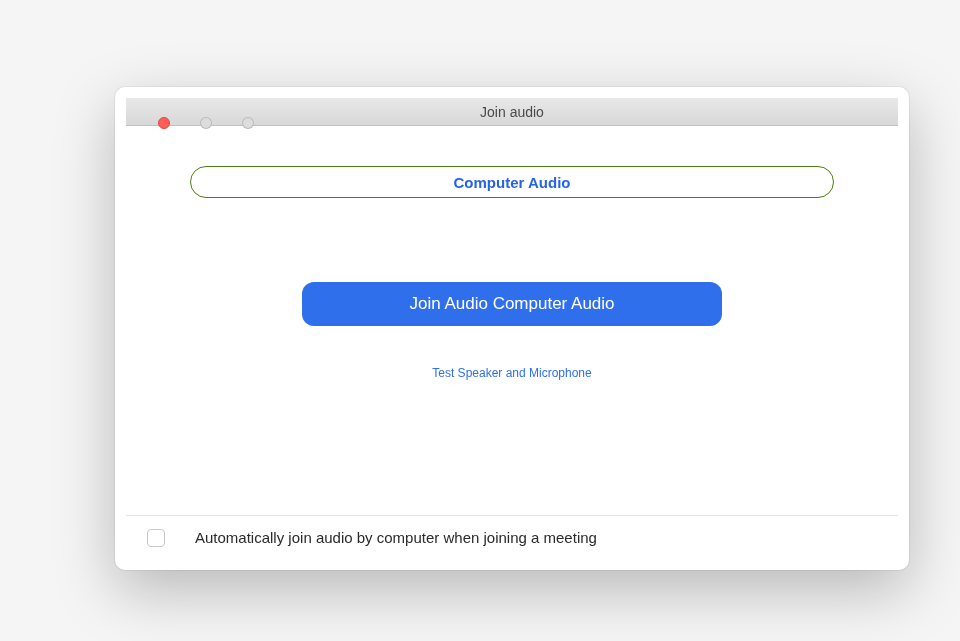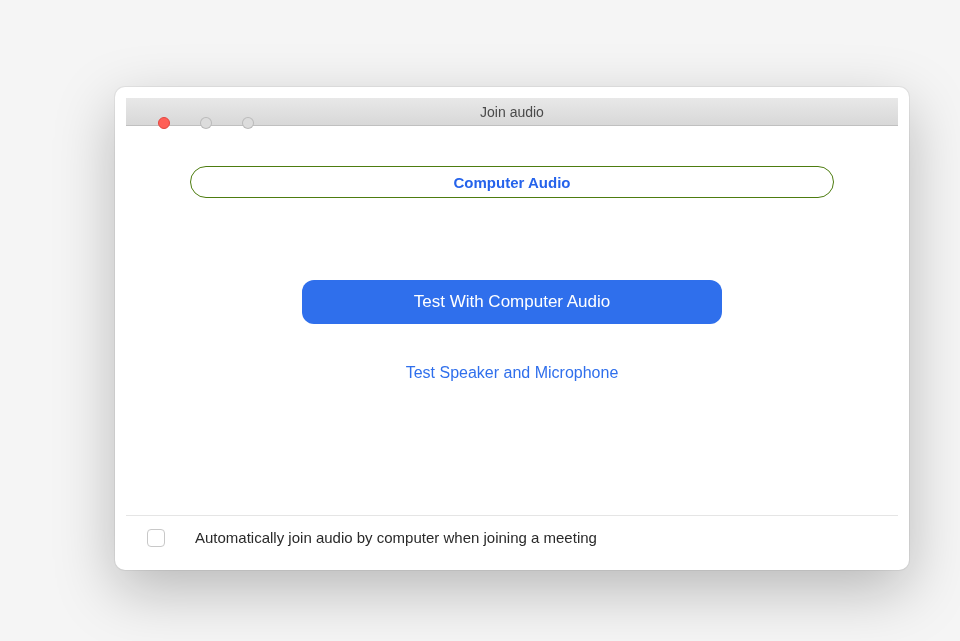--- a/index.html
+++ b/index.html
@@ -95,21 +95,21 @@
       background: #2f6fec;
       color: #ffffff;
       border: none;
       border-radius: 12px;
       font-size: 17px;
       font-weight: 500;
       cursor: pointer;
     }
     .test-link {
       color: #2f6fec;
-      font-size: 16px;
+      font-size: 12px;
       cursor: pointer;
       text-decoration: none;
     }
     .footer {
       height: 44px;
       border-top: 1px solid #e5e5e5;
       display: flex;
       align-items: center;
       padding: 0 10px;
       gap: 8px;
@@ -142,21 +142,21 @@
     </div>
     <div class="titlebar-title">Join audio</div>
   </div>
 
   <div class="content">
     <div class="tab-pill">
       <span>Computer Audio</span>
     </div>
 
     <div class="center-area">
-      <button class="join-btn">Test With Computer Audio</button>
+      <button class="join-btn">Join Audio Computer Audio</button>
       <a class="test-link">Test Speaker and Microphone</a>
     </div>
   </div>
 
   <div class="footer">
     <div class="checkbox"></div>
     <label class="footer-label">Automatically join audio by computer when joining a meeting</label>
   </div>
 </div>
 

